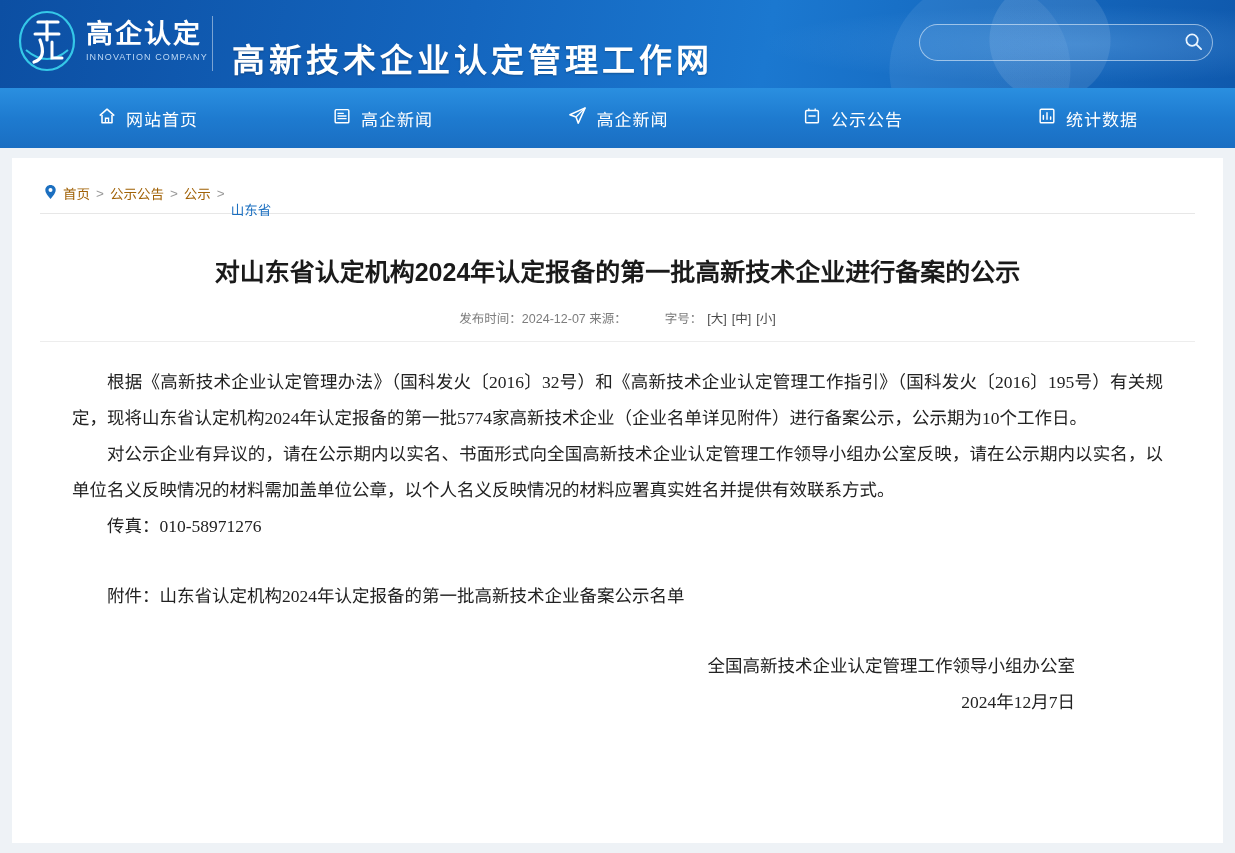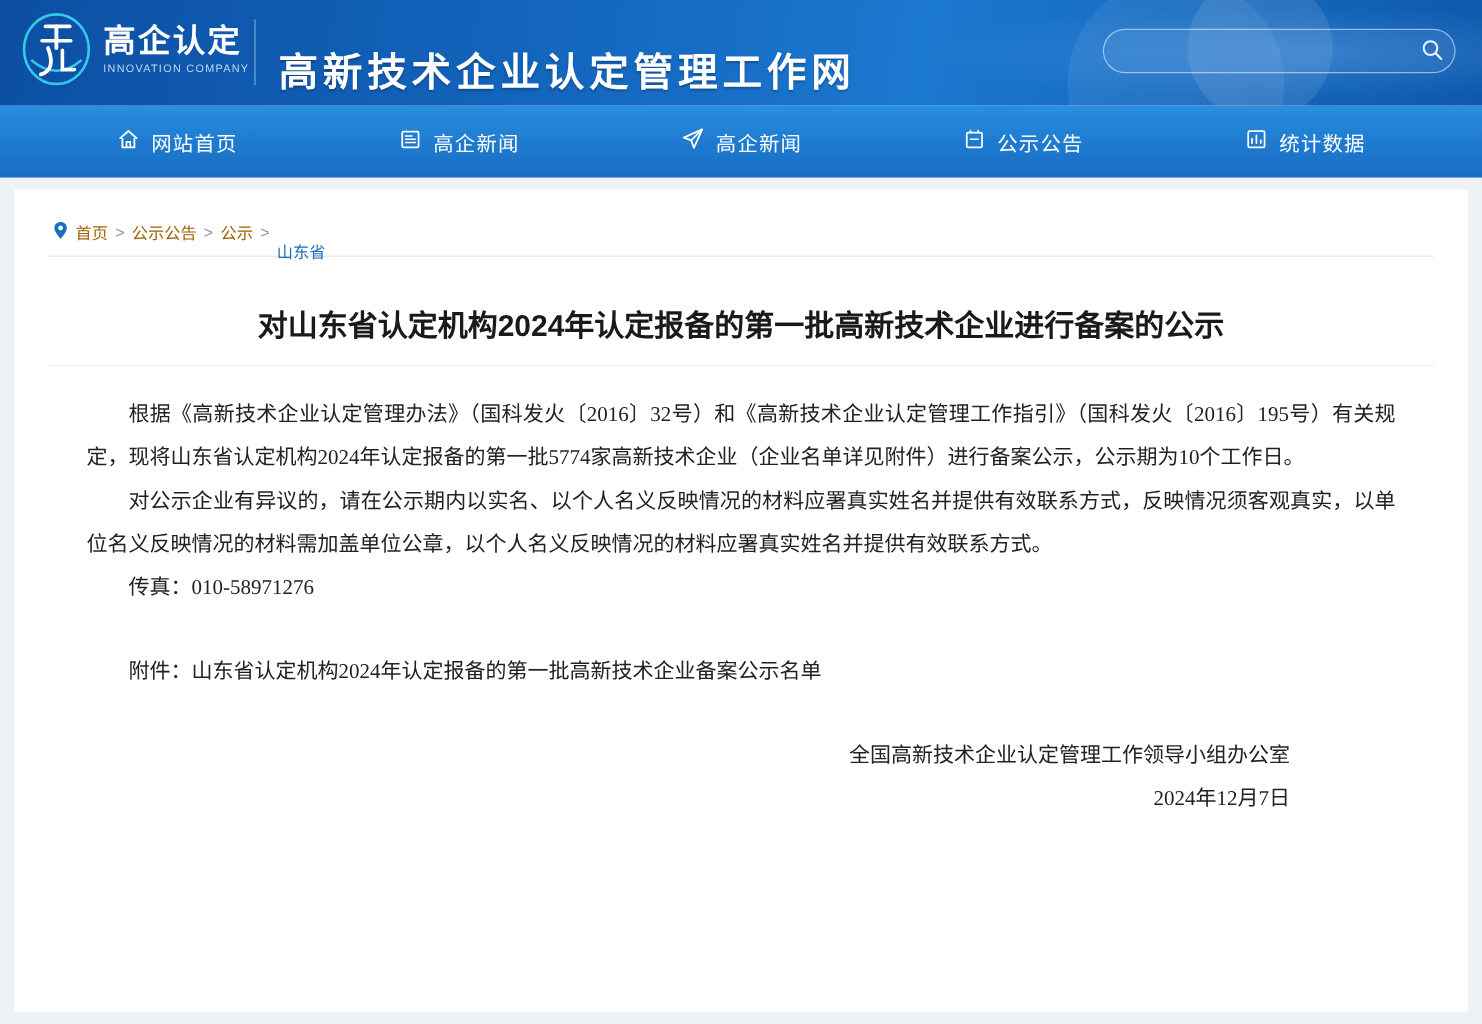--- a/index.html
+++ b/index.html
@@ -275,26 +275,38 @@
       <span class="sep">&gt;</span>
       <a href="#">公示</a>
       <span class="sep">&gt;</span>
       <a href="#" class="current">山东省</a>
     </div>
 
     <div class="bc-line"></div>
 
     <h1 class="doc-title">对山东省认定机构2024年认定报备的第一批高新技术企业进行备案的公示</h1>
 
+    <div class="doc-meta">
+      <div>
+        <span>发布时间：</span><span>2024-12-07</span>
+        <span>来源：</span><span></span>
+      </div>
+      <div class="meta-font">
+        <span>字号：</span>
+        <span class="fs">[大]</span>
+        <span class="fs">[中]</span>
+        <span class="fs">[小]</span>
+      </div>
+    </div>
 
     <div class="meta-line"></div>
 
     <div class="doc-body">
       <p>根据《高新技术企业认定管理办法》（国科发火〔2016〕32号）和《高新技术企业认定管理工作指引》（国科发火〔2016〕195号）有关规定，现将山东省认定机构2024年认定报备的第一批5774家高新技术企业（企业名单详见附件）进行备案公示，公示期为10个工作日。</p>
-      <p>对公示企业有异议的，请在公示期内以实名、以个人名义反映情况的材料应署真实姓名并提供有效联系方式，反映情况须客观真实，以单位名义反映情况的材料需加盖单位公章，以个人名义反映情况的材料应署真实姓名并提供有效联系方式。</p>
+      <p>对公示企业有异议的，请在公示期内以实名、书面形式向全国高新技术企业认定管理工作领导小组办公室反映，请在公示期内以实名，以单位名义反映情况的材料需加盖单位公章，以个人名义反映情况的材料应署真实姓名并提供有效联系方式。</p>
       <p>传真：010-58971276</p>
       <p class="attach">附件：山东省认定机构2024年认定报备的第一批高新技术企业备案公示名单</p>
       <div class="sign">
         <div>全国高新技术企业认定管理工作领导小组办公室</div>
         <div>2024年12月7日</div>
       </div>
     </div>
 
   </div>
 </div>

